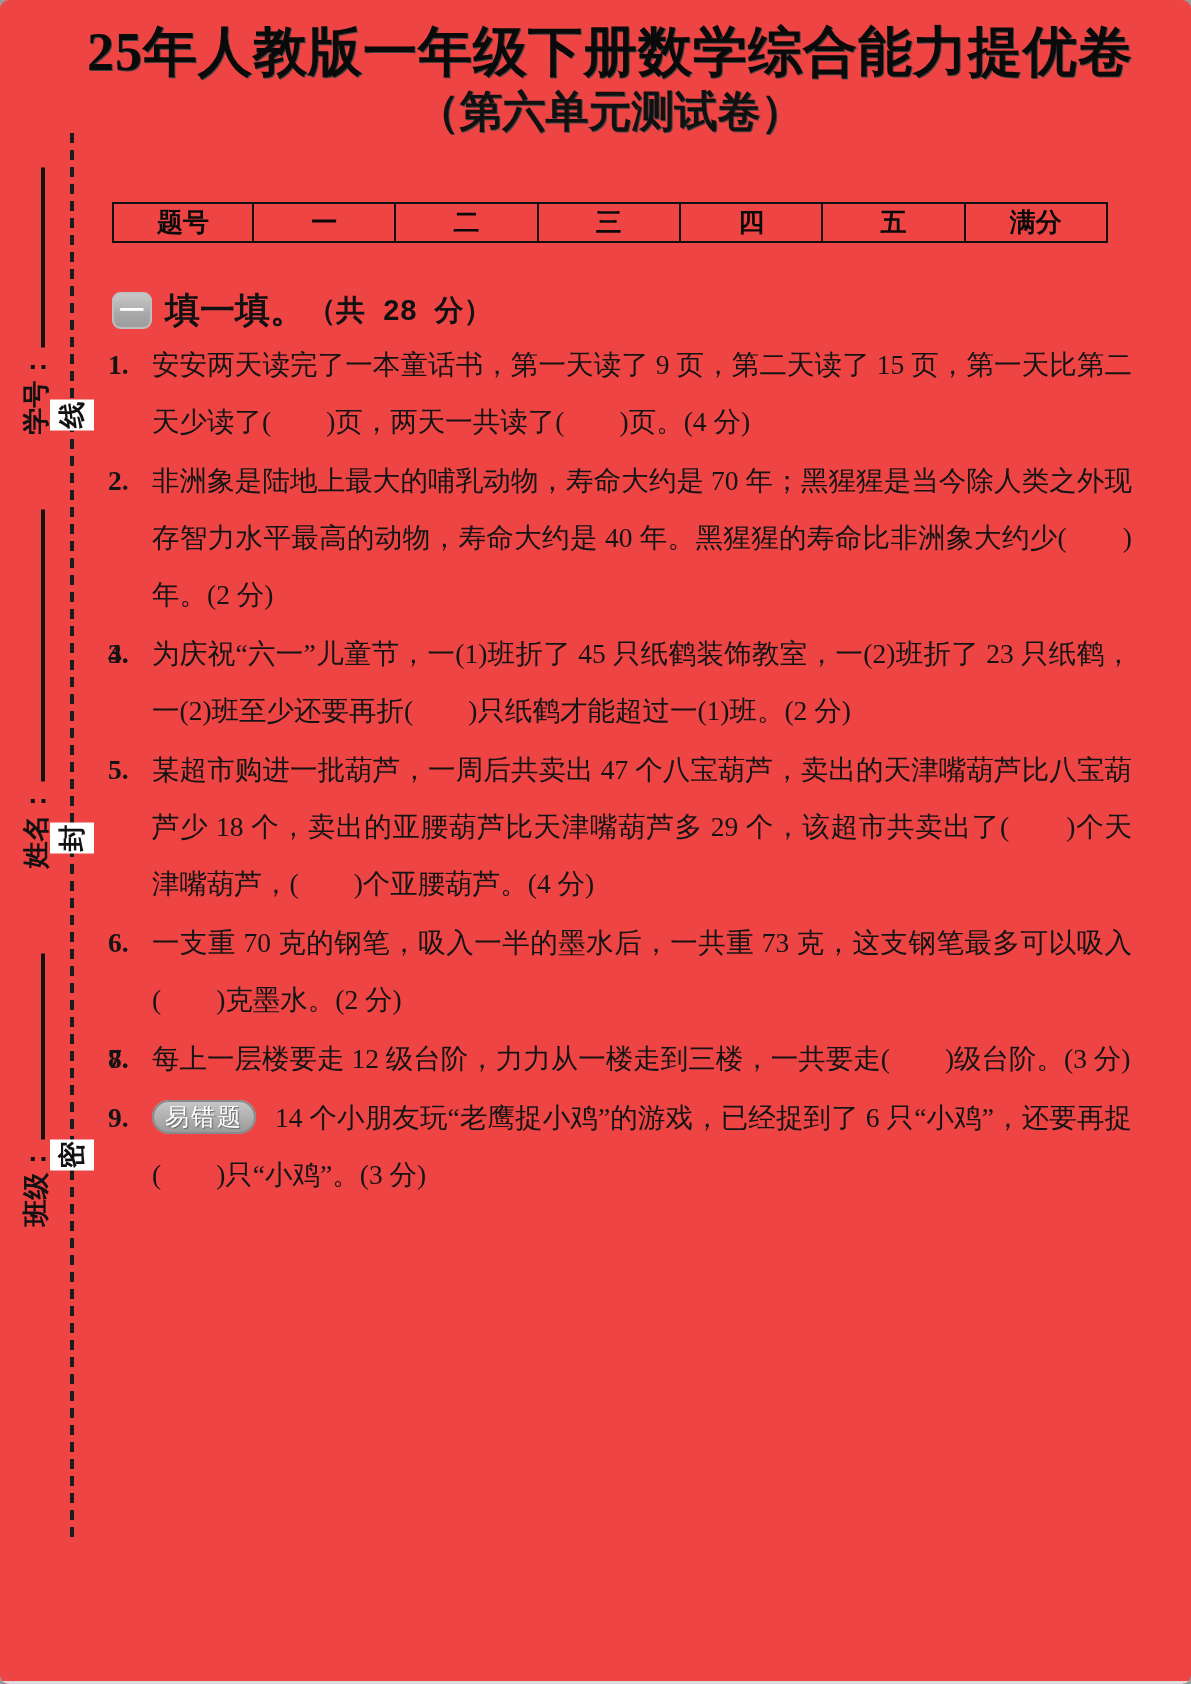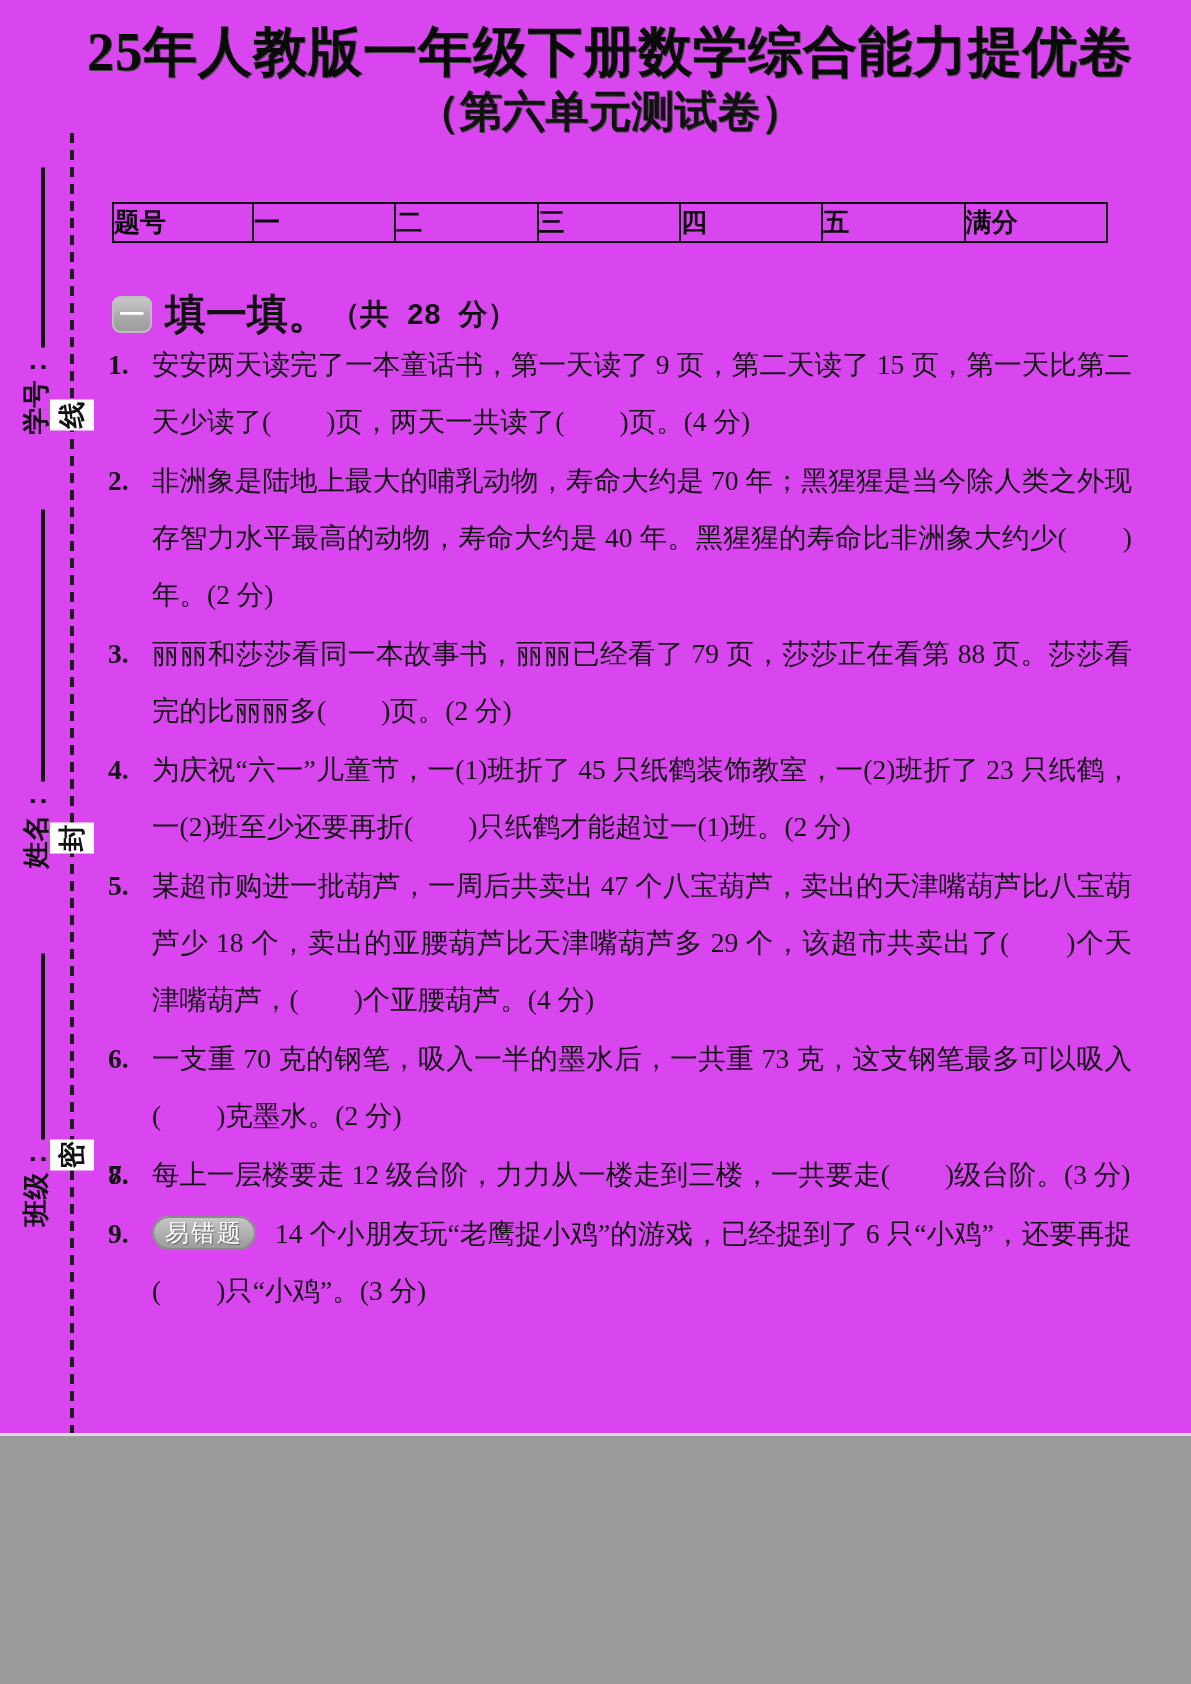--- a/index.html
+++ b/index.html
@@ -1,19 +1,20 @@
 <!DOCTYPE html>
 <html lang="zh"><head>
 <meta charset="utf-8">
 <style>
   html,body{margin:0;padding:0;background:#9a9a9a;}
   .page{
-    position:relative;width:1191px;height:1436px;margin:0 auto;
-    background:#d946ef;overflow:hidden;color:#111;
+    position:relative;width:1191px;height:1684px;margin:0 auto;
+    background:#ef4444;overflow:hidden;color:#111;
     font-family:"Liberation Serif", serif;
+    border-radius:9px;
   }
   
   .title-block{position:absolute;top:20px;left:55px;width:1110px;text-align:center;}
   .title-main{
     font-size:54px;font-weight:bold;line-height:64px;letter-spacing:1px;
     font-family:"Liberation Serif", serif;color:#0a0a0a;
     text-shadow:1px 1px 0 #444;
     white-space:nowrap;
   }
   .title-sub{
@@ -26,34 +27,34 @@
     font-family:"Liberation Sans", sans-serif;font-weight:bold;font-size:29px;
     color:#0a0a0a;
   }
   .meta-gap{display:inline-block;width:44px;}
   
   .score-table{
     position:absolute;left:112px;top:202px;width:996px;
     border-collapse:collapse;table-layout:fixed;
   }
   .score-table td{
-    border:2px solid #111;height:37px;text-align:left;vertical-align:middle;
+    border:2px solid #111;height:37px;text-align:center;vertical-align:middle;
     font-family:"Liberation Sans", sans-serif;font-weight:bold;font-size:26px;
     color:#0a0a0a;padding:0;
   }
   
   .section-header{position:absolute;left:112px;top:287px;display:flex;align-items:center;}
   .sec-badge{
     width:40px;height:37px;border-radius:9px;margin-right:13px;
     background:linear-gradient(180deg,#cbcbcb 0%,#a8a8a8 60%,#9b9b9b 100%);
     box-shadow:inset 0 0 0 2px #bebebe;
     display:flex;align-items:center;justify-content:center;
     color:#fff;font-size:25px;font-weight:bold;
   }
-  .sec-title{font-family:Liberation Mono, monospace;font-weight:bold;font-size:41px;}
+  .sec-title{font-family:Liberation Mono, monospace;font-weight:bold;font-size:35px;}
   .sec-points{font-family:Liberation Mono, monospace;font-weight:bold;font-size:29px;margin-left:2px;}
   
   .questions{position:absolute;left:108px;top:336px;width:1024px;}
   .q{
     position:relative;padding-left:44px;margin-bottom:2px;
     font-size:27.5px;line-height:57px;text-align:justify;color:#141414;
   }
   .q-num{
     position:absolute;left:0;top:0;width:38px;
     font-weight:bold;font-family:"Liberation Serif", serif;
@@ -146,21 +147,20 @@
 
   <div class="q">
     <span class="q-num">2.</span>
     
     <span class="q-text">非洲象是陆地上最大的哺乳动物，寿命大约是 70 年；黑猩猩是当今除人类之外现存智力水平最高的动物，寿命大约是 40 年。黑猩猩的寿命比非洲象大约少(　　)年。(2 分)</span>
   </div>
 
   <div class="q">
     <span class="q-num">3.</span>
     
-    <span class="q-text">丽丽和莎莎看同一本故事书，丽丽已经看了 79 页，莎莎正在看第 88 页。莎莎看完的比丽丽多(　　)页。(2 分)</span>
   </div>
 
   <div class="q">
     <span class="q-num">4.</span>
     
     <span class="q-text">为庆祝“六一”儿童节，一(1)班折了 45 只纸鹤装饰教室，一(2)班折了 23 只纸鹤，一(2)班至少还要再折(　　)只纸鹤才能超过一(1)班。(2 分)</span>
   </div>
 
   <div class="q">
     <span class="q-num">5.</span>

